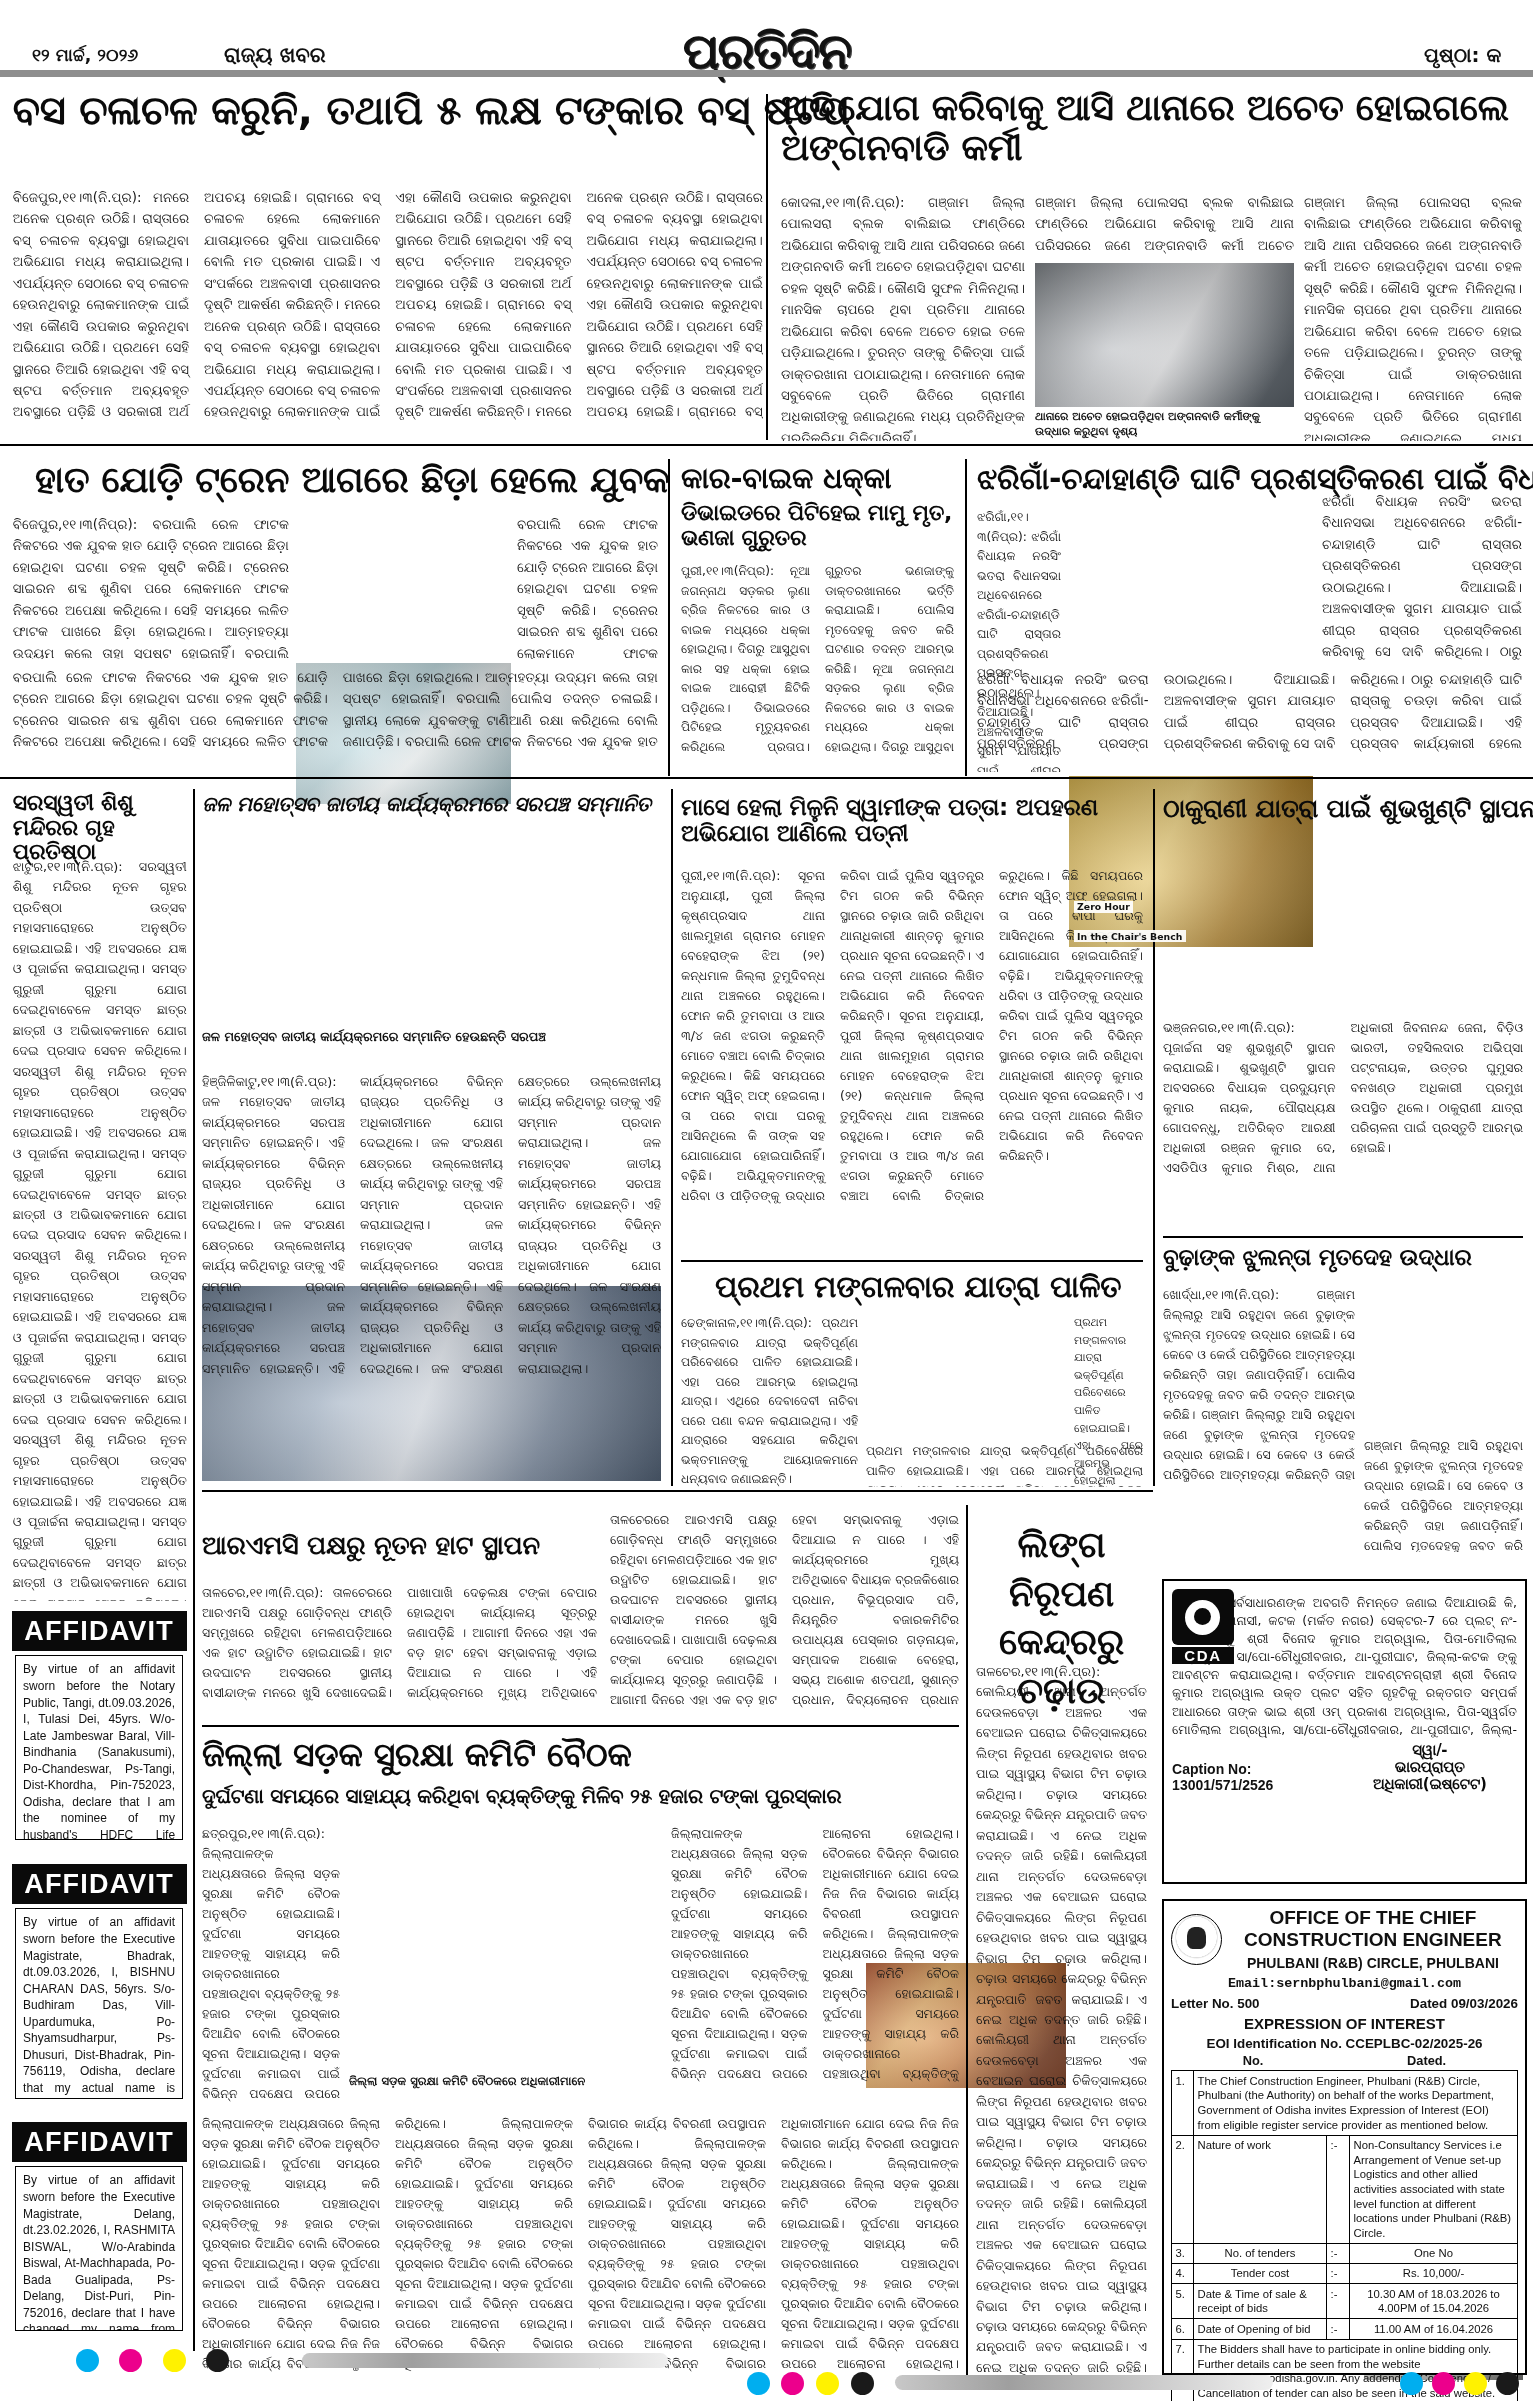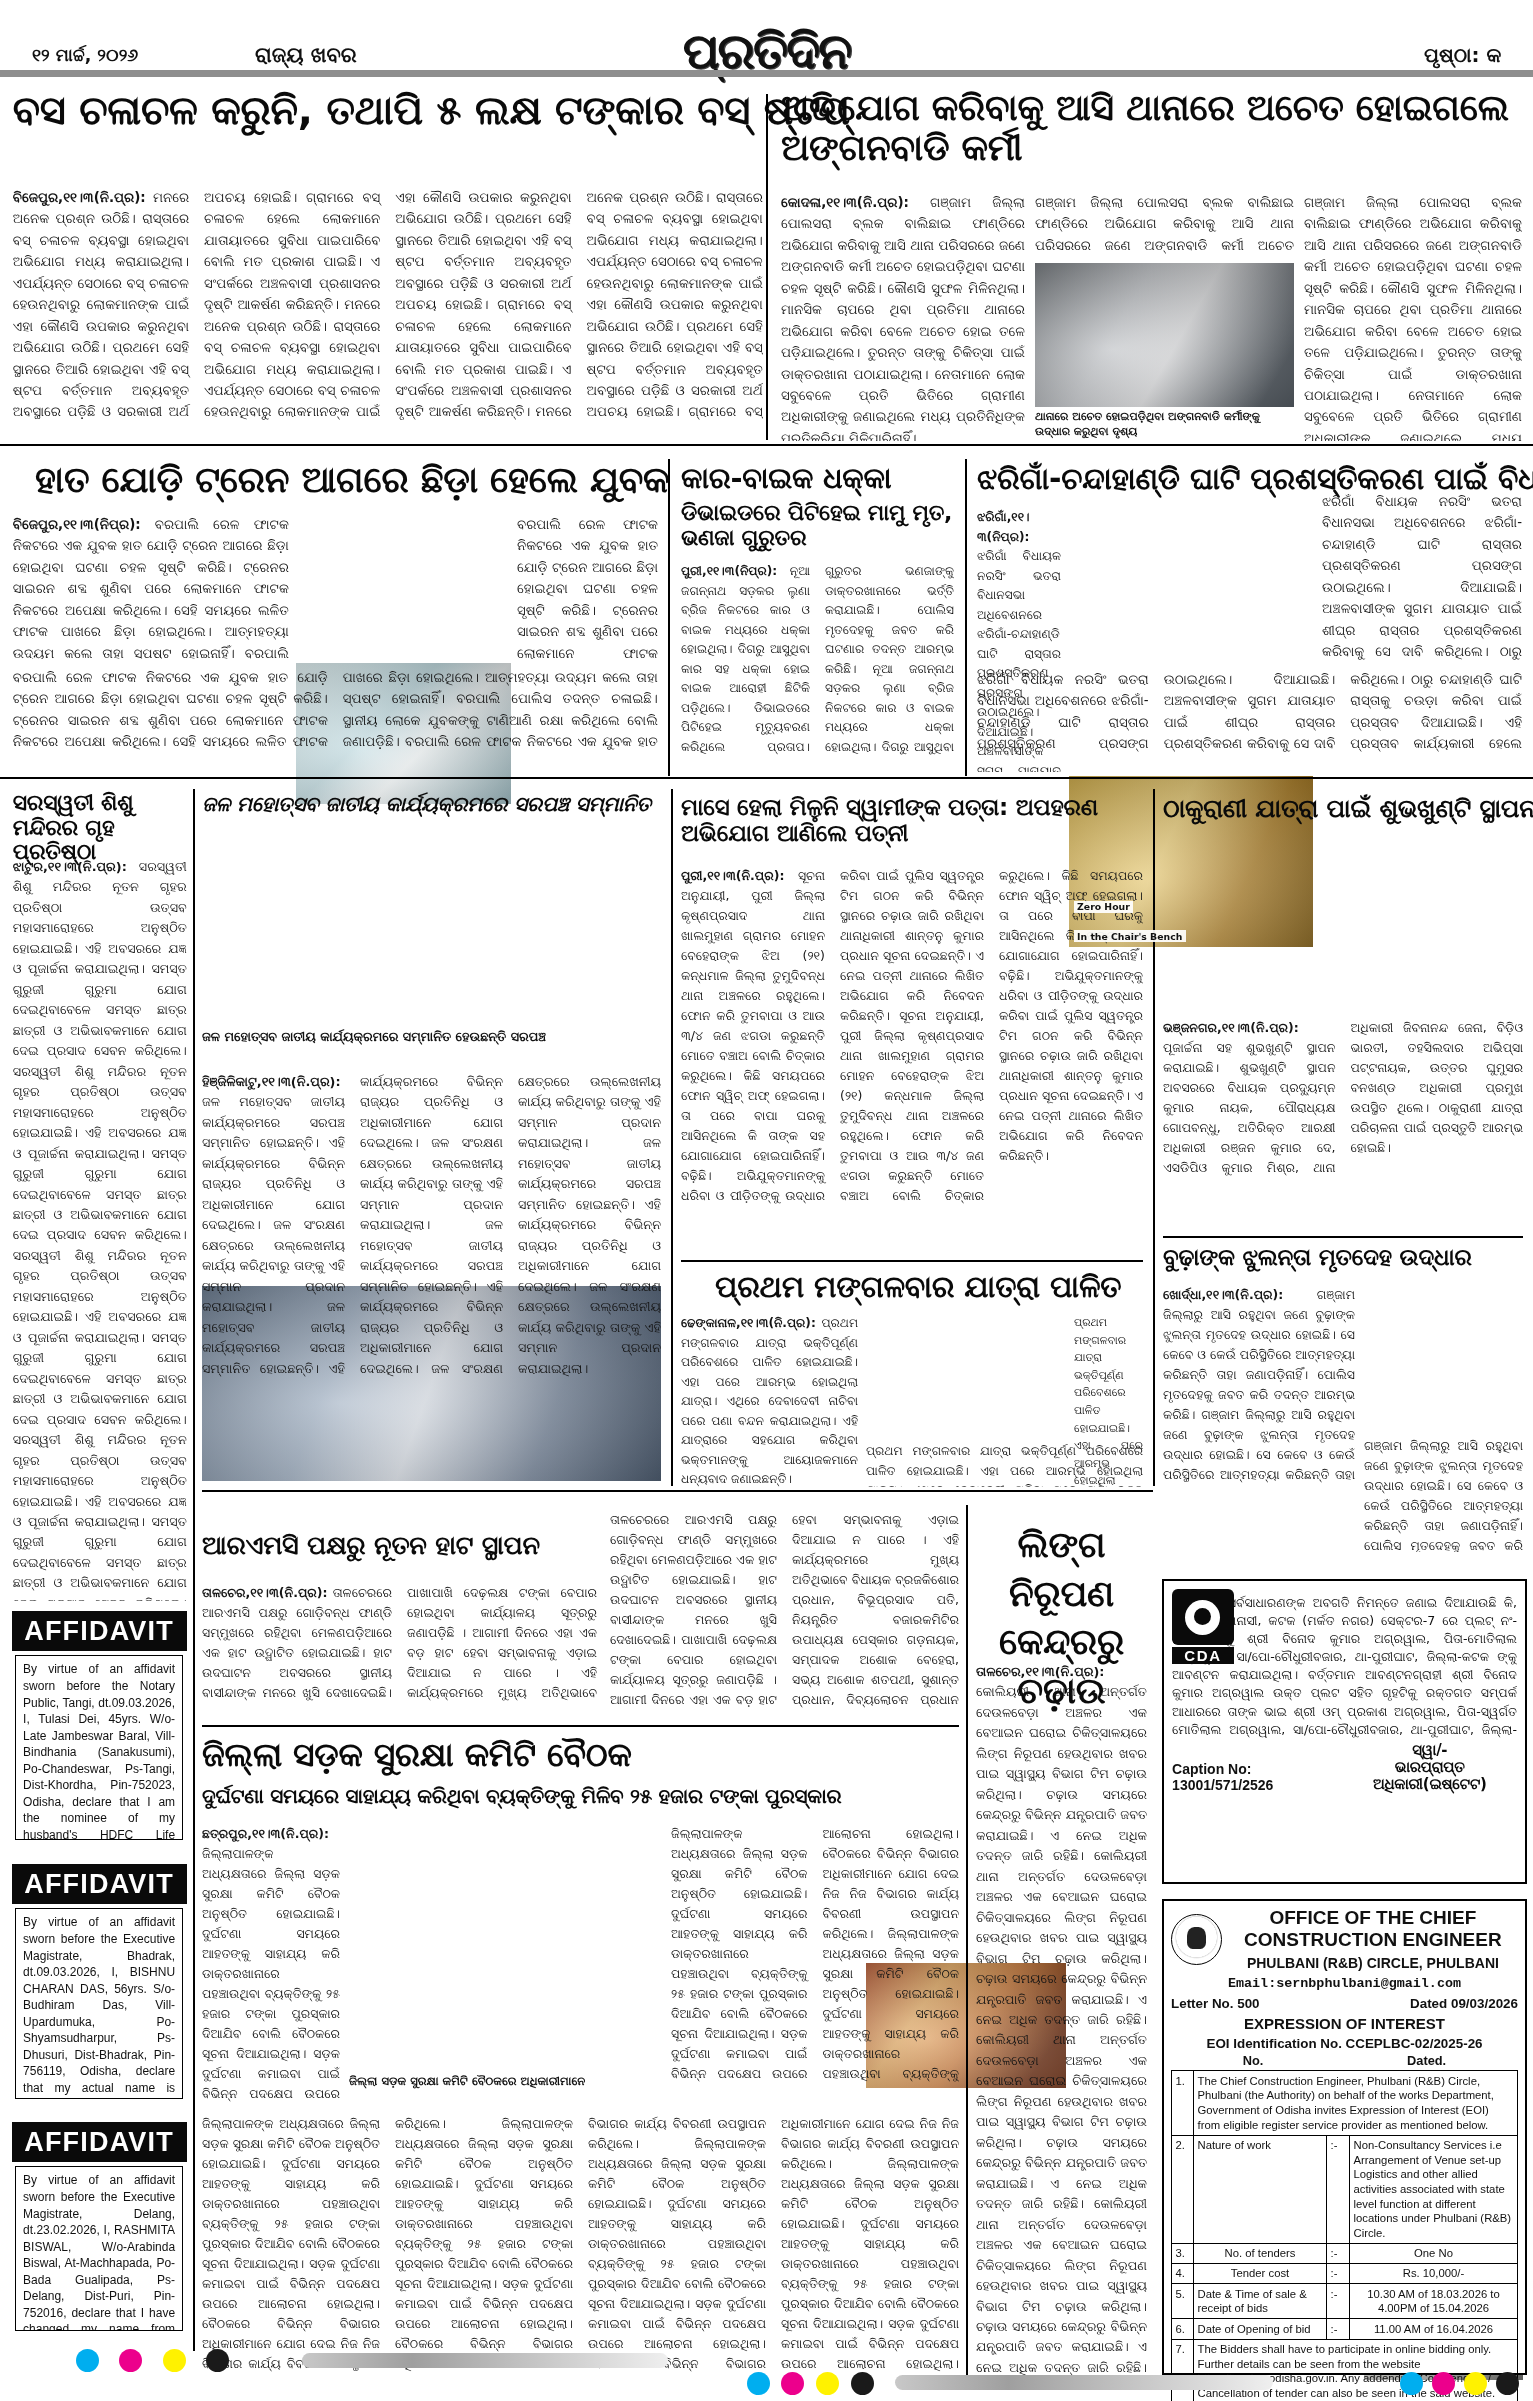--- a/index.html
+++ b/index.html
@@ -3,40 +3,40 @@
 <meta charset="utf-8">
 <style>
   html,body{margin:0;padding:0;background:#ffffff;}
   body{width:1533px;height:2401px;position:relative;font-family:"DejaVu Sans",sans-serif;color:#111;}
   .abs{position:absolute;}
   .hl{font-weight:bold;color:#0a0a0a;line-height:1.12;letter-spacing:-0.3px;}
   .bodytxt{font-size:13.4px;line-height:1.6;text-align:justify;overflow:hidden;color:#151515;}
   .cols2{column-count:2;column-gap:15px;}
   .cols3{column-count:3;column-gap:15px;}
   .cols4{column-count:4;column-gap:15px;}
-  .dl{font-weight:bold;}
+  .dl{font-weight:normal;}
   .rule-h{background:#000;height:2.3px;}
   .rule-v{background:#000;width:1.7px;}
   .photo{background:linear-gradient(135deg,#b7c3c9 0%,#8e9aa4 40%,#cfd8db 70%,#7d8890 100%);position:relative;overflow:hidden;}
   .photo::after{content:"";position:absolute;inset:0;background:radial-gradient(ellipse at 30% 60%, rgba(255,255,255,.35), rgba(0,0,0,.25));}
   .caption{font-size:12.8px;font-weight:bold;line-height:1.35;}
   .affhead{background:#0a0a0a;color:#fff;font-weight:bold;text-align:center;font-size:27px;letter-spacing:1.2px;padding:4.6px 0;font-family:"Liberation Sans",sans-serif;}
   .affbody{border:1.7px solid #000;margin:3.5px;padding:5.8px 7px;font-size:12px;line-height:1.38;text-align:justify;font-family:"Liberation Sans",sans-serif;}
   .noticebox{border:2.3px solid #000;background:#fff;}
   .dot{border-radius:50%;width:23px;height:23px;position:absolute;}
   .swoosh{position:absolute;height:15px;border-radius:7.6px;background:linear-gradient(90deg,#c8c8c8,#9f9f9f 30%,#d8d8d8 80%,#efefef);}
   table.eoi{border-collapse:collapse;width:100%;font-size:11.3px;font-family:"Liberation Sans",sans-serif;}
   table.eoi td{border:1.2px solid #000;padding:2.3px 3.5px;vertical-align:top;line-height:1.3;}
   .overlaylbl{position:absolute;background:rgba(255,255,255,.92);color:#111;font-size:9.3px;font-weight:bold;padding:0.6px 3.5px;z-index:2;}
 </style>
 </head>
 <body>
 
 <div class="abs" style="left:32px;top:45px;font-size:17.4px;font-weight:bold;">୧୨ ମାର୍ଚ୍ଚ, ୨୦୨୬</div>
-<div class="abs" style="left:224px;top:43px;font-size:21px;font-weight:bold;margin-left:31px;">ରାଜ୍ୟ ଖବର</div>
+<div class="abs" style="left:224px;top:43px;font-size:21px;font-weight:bold;">ରାଜ୍ୟ ଖବର</div>
 <div class="abs" style="left:0;top:23px;width:1533px;text-align:center;font-size:49px;font-weight:bold;letter-spacing:-1.7px;text-shadow:1.2px 1.2px 0 #444;">ପ୍ରତିଦିନ</div>
 <div class="abs" style="left:1424px;top:43px;font-size:20px;font-weight:bold;">ପୃଷ୍ଠା: କ</div>
 <div class="abs" style="left:0;top:70px;width:1533px;height:7px;background:#8e8e8e;"></div>
 
 <div class="abs hl" style="left:12.8px;top:88px;width:750px;font-size:40px;white-space:nowrap;">ବସ ଚଳାଚଳ କରୁନି, ତଥାପି ୫ ଲକ୍ଷ ଟଙ୍କାର ବସ୍ ଷ୍ଟପ୍</div>
 <div class="abs bodytxt cols4" style="left:12.8px;top:187px;width:750px;height:250px;">
   <span class="dl">ବିଜେପୁର,୧୧।୩(ନି.ପ୍ର):</span>
   <span>ମନରେ ଅନେକ ପ୍ରଶ୍ନ ଉଠିଛି। ରାସ୍ତାରେ ବସ୍ ଚଳାଚଳ ବ୍ୟବସ୍ଥା ହୋଇଥିବା ଅଭିଯୋଗ ମଧ୍ୟ କରାଯାଇଥିଲା। ଏପର୍ଯ୍ୟନ୍ତ ସେଠାରେ ବସ୍ ଚଳାଚଳ ହେଉନଥିବାରୁ ଲୋକମାନଙ୍କ ପାଇଁ ଏହା କୌଣସି ଉପକାର କରୁନଥିବା ଅଭିଯୋଗ ଉଠିଛି। ପ୍ରଥମେ ସେହି ସ୍ଥାନରେ ତିଆରି ହୋଇଥିବା ଏହି ବସ୍ ଷ୍ଟପ ବର୍ତ୍ତମାନ ଅବ୍ୟବହୃତ ଅବସ୍ଥାରେ ପଡ଼ିଛି ଓ ସରକାରୀ ଅର୍ଥ ଅପଚୟ ହୋଇଛି। ଗ୍ରାମରେ ବସ୍ ଚଳାଚଳ ହେଲେ ଲୋକମାନେ ଯାତାୟାତରେ ସୁବିଧା ପାଇପାରିବେ ବୋଲି ମତ ପ୍ରକାଶ ପାଇଛି। ଏ ସଂପର୍କରେ ଅଞ୍ଚଳବାସୀ ପ୍ରଶାସନର ଦୃଷ୍ଟି ଆକର୍ଷଣ କରିଛନ୍ତି। ମନରେ ଅନେକ ପ୍ରଶ୍ନ ଉଠିଛି। ରାସ୍ତାରେ ବସ୍ ଚଳାଚଳ ବ୍ୟବସ୍ଥା ହୋଇଥିବା ଅଭିଯୋଗ ମଧ୍ୟ କରାଯାଇଥିଲା। ଏପର୍ଯ୍ୟନ୍ତ ସେଠାରେ ବସ୍ ଚଳାଚଳ ହେଉନଥିବାରୁ ଲୋକମାନଙ୍କ ପାଇଁ ଏହା କୌଣସି ଉପକାର କରୁନଥିବା ଅଭିଯୋଗ ଉଠିଛି। ପ୍ରଥମେ ସେହି ସ୍ଥାନରେ ତିଆରି ହୋଇଥିବା ଏହି ବସ୍ ଷ୍ଟପ ବର୍ତ୍ତମାନ ଅବ୍ୟବହୃତ ଅବସ୍ଥାରେ ପଡ଼ିଛି ଓ ସରକାରୀ ଅର୍ଥ ଅପଚୟ ହୋଇଛି। ଗ୍ରାମରେ ବସ୍ ଚଳାଚଳ ହେଲେ ଲୋକମାନେ ଯାତାୟାତରେ ସୁବିଧା ପାଇପାରିବେ ବୋଲି ମତ ପ୍ରକାଶ ପାଇଛି। ଏ ସଂପର୍କରେ ଅଞ୍ଚଳବାସୀ ପ୍ରଶାସନର ଦୃଷ୍ଟି ଆକର୍ଷଣ କରିଛନ୍ତି। ମନରେ ଅନେକ ପ୍ରଶ୍ନ ଉଠିଛି। ରାସ୍ତାରେ ବସ୍ ଚଳାଚଳ ବ୍ୟବସ୍ଥା ହୋଇଥିବା ଅଭିଯୋଗ ମଧ୍ୟ କରାଯାଇଥିଲା। ଏପର୍ଯ୍ୟନ୍ତ ସେଠାରେ ବସ୍ ଚଳାଚଳ ହେଉନଥିବାରୁ ଲୋକମାନଙ୍କ ପାଇଁ ଏହା କୌଣସି ଉପକାର କରୁନଥିବା ଅଭିଯୋଗ ଉଠିଛି। ପ୍ରଥମେ ସେହି ସ୍ଥାନରେ ତିଆରି ହୋଇଥିବା ଏହି ବସ୍ ଷ୍ଟପ ବର୍ତ୍ତମାନ ଅବ୍ୟବହୃତ ଅବସ୍ଥାରେ ପଡ଼ିଛି ଓ ସରକାରୀ ଅର୍ଥ ଅପଚୟ ହୋଇଛି। ଗ୍ରାମରେ ବସ୍ ଚଳାଚଳ ହେଲେ ଲୋକମାନେ ଯାତାୟାତରେ ସୁବିଧା ପାଇପାରିବେ ବୋଲି ମତ ପ୍ରକାଶ ପାଇଛି। ଏ ସଂପର୍କରେ ଅଞ୍ଚଳବାସୀ ପ୍ରଶାସନର ଦୃଷ୍ଟି ଆକର୍ଷଣ କରିଛନ୍ତି।</span>
 </div>
 

